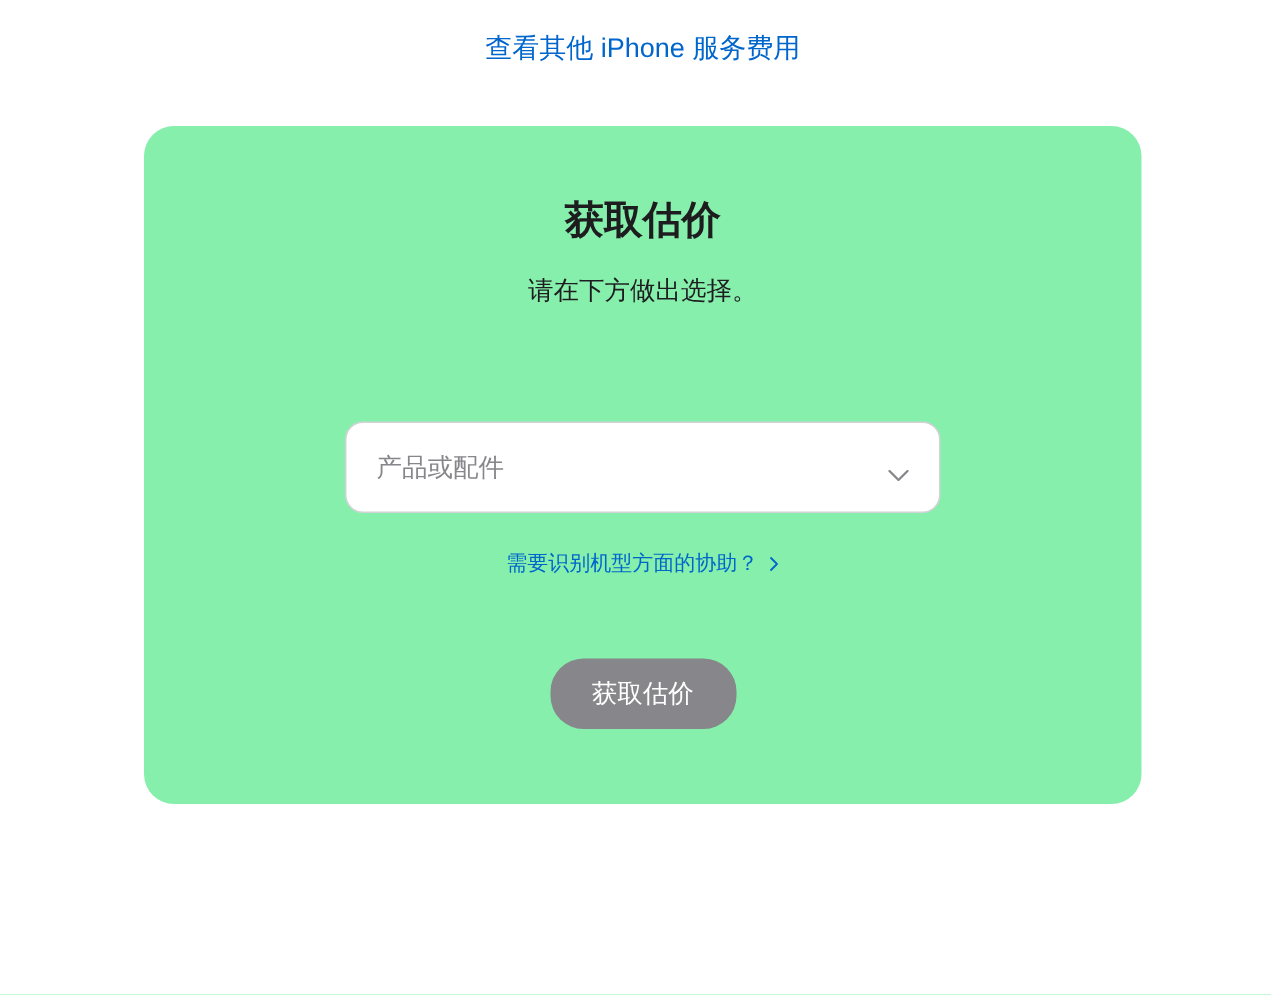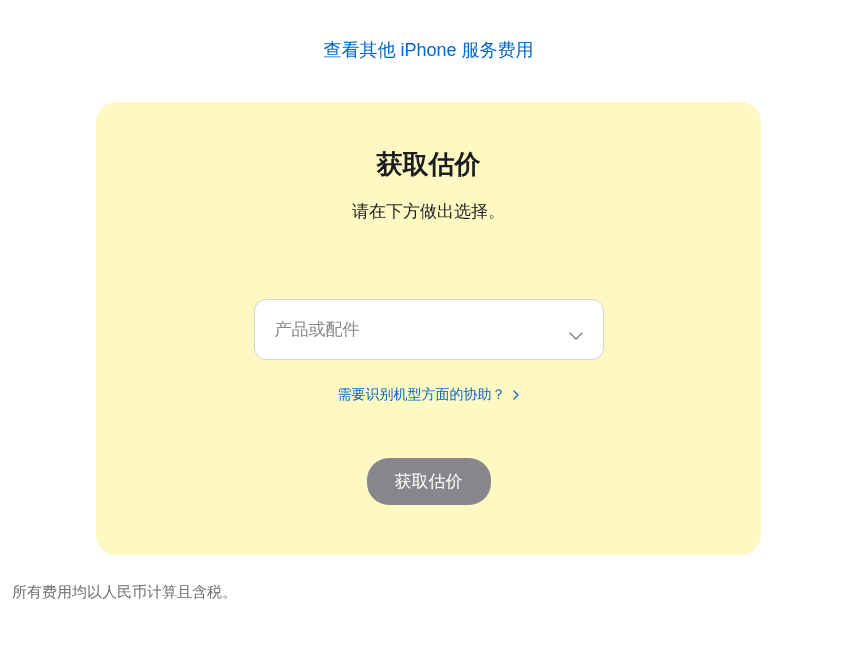--- a/index.html
+++ b/index.html
@@ -8,52 +8,52 @@
       box-sizing: border-box;
     }
     body {
       font-family: -apple-system, BlinkMacSystemFont, "Helvetica Neue", Arial, sans-serif;
       background: #fff;
       width: 857px;
       height: 663px;
       overflow: hidden;
     }
     .container {
-      padding: 38px 10px 0;
+      padding: 20px 10px 0;
     }
     .top-link {
       text-align: center;
       margin-bottom: 40px;
     }
     .top-link a {
       color: #0066cc;
       text-decoration: none;
       font-size: 18px;
     }
     .estimate-card {
-      background: #fef9c3;
+      background: #86efac;
       border-radius: 20px;
       width: 665px;
       margin: 0 auto;
       padding: 45px 40px 50px;
       text-align: center;
     }
     .card-title {
       font-size: 26px;
       font-weight: 600;
       color: #1d1d1f;
       margin-bottom: 18px;
     }
     .card-subtitle {
       font-size: 17px;
       color: #1d1d1f;
       margin-bottom: 76px;
     }
     .dropdown {
-      width: 350px;
+      width: 397px;
       margin: 0 auto 25px;
       background: #fff;
       border: 1px solid #d2d2d7;
       border-radius: 12px;
       padding: 18px 20px;
       display: flex;
       justify-content: space-between;
       align-items: center;
       cursor: pointer;
     }
@@ -136,17 +136,13 @@
           <svg viewBox="0 0 6 10" fill="none">
               <path d="M1 1L5 5L1 9" stroke="#0066cc" stroke-width="1.2" stroke-linecap="round" stroke-linejoin="round"></path>
             </svg>
         </span>
       </a>
     </div>
 
     <button class="get-estimate-btn">获取估价</button>
   </div>
 
-  <div class="footer-text">
-    <p class="footer-line1">所有费用均以人民币计算且含税。</p>
-
-  </div>
 </div>
 
 </body></html>

